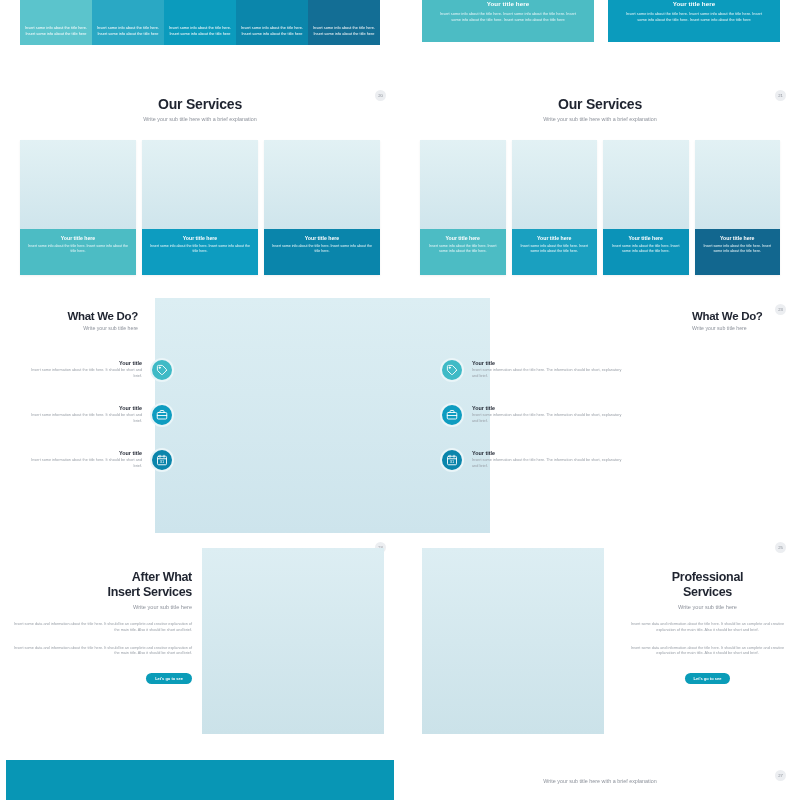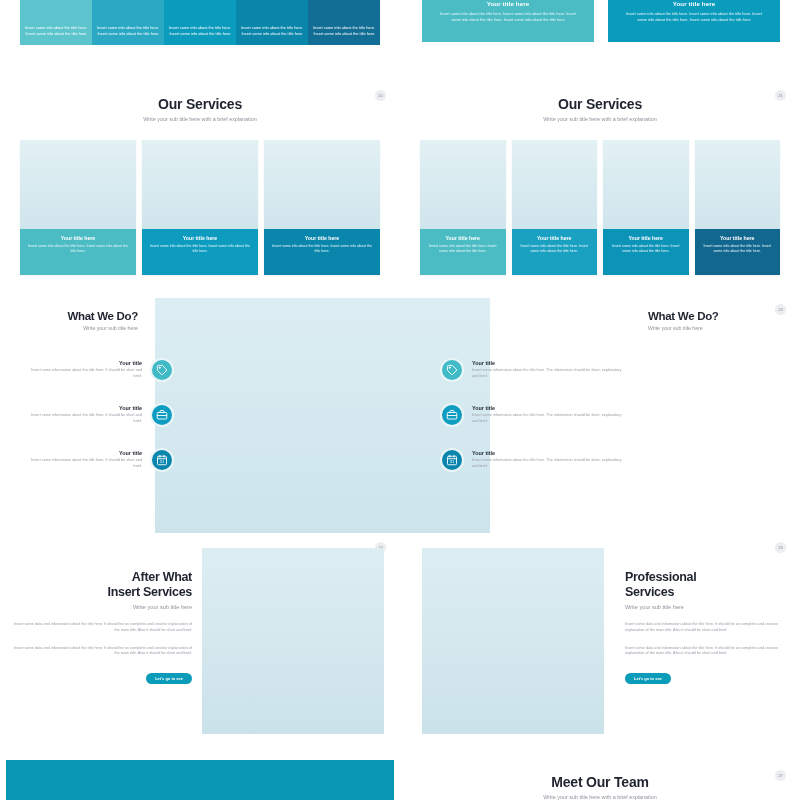--- a/index.html
+++ b/index.html
@@ -58,21 +58,21 @@
   .card .cap p { color: #e9f7f9; font-size: 3.6px; line-height: 5.4px; }
   .cards.four .card { height: 135px; }
 
   
   .s5 { left: 0; top: 290px; width: 400px; height: 250px; }
   .s6 { left: 400px; top: 290px; width: 400px; height: 250px; }
   .wwd-panel { position: absolute; top: 8px; height: 235px;
                background: linear-gradient(180deg,#dceef3 0%, #cde4ec 100%); }
   .s5 .wwd-panel { left: 155px; right: 0; }
   .s6 .wwd-panel { left: 0; width: 90px; }
-  .wwd-head { position: absolute; top: 20px; }
+  .wwd-head { position: absolute; top: 20px; padding-left: 44px; }
   .s5 .wwd-head { left: 0; width: 138px; text-align: right; }
   .s6 .wwd-head { left: 248px; width: 150px; text-align: left; }
   .wwd-head h2 { font-size: 11.5px; font-weight: bold; color: #1f2430; letter-spacing: -.3px; }
   .wwd-head .sub { font-size: 5.2px; color: #8d929b; margin-top: 3px; }
 
   .feat { position: absolute; display: flex; align-items: center; gap: 8px; }
   .s5 .feat { left: 26px; width: 148px; flex-direction: row; }
   .s6 .feat { left: 240px; width: 160px; flex-direction: row-reverse; justify-content: flex-end; }
   .feat .txt { flex: 1; }
   .s5 .feat .txt { text-align: right; }
@@ -89,21 +89,21 @@
 
   
   .s7 { left: 0; top: 540px; width: 400px; height: 210px; }
   .s8 { left: 400px; top: 540px; width: 400px; height: 210px; }
   .big-ph { position: absolute; top: 8px; width: 182px; height: 186px;
             background: linear-gradient(180deg,#ddeef3 0%, #cbe2e9 100%); }
   .s7 .big-ph { left: 202px; }
   .s8 .big-ph { left: 22px; }
   .blk { position: absolute; top: 30px; }
   .s7 .blk { left: 10px; width: 182px; text-align: right; }
-  .s8 .blk { left: 225px; width: 165px; text-align: left; }
+  .s8 .blk { left: 225px; width: 165px; text-align: center; }
   .blk h2 { font-size: 12.5px; font-weight: bold; color: #1f2430; line-height: 15px; letter-spacing: -.3px; }
   .blk .sub { font-size: 5.6px; color: #8d929b; margin-top: 4px; }
   .blk p.body { font-size: 3.8px; line-height: 5.8px; color: #9aa0a8; margin-top: 12px; }
   .btn { display: inline-block; margin-top: 16px; padding: 3px 9px; border-radius: 9px;
          background: #0a9cb8; color: #fff; font-size: 4px; font-weight: bold; }
 
   
   .s9 { left: 0; top: 750px; width: 400px; height: 50px; }
   .s9 .fill { position: absolute; left: 6px; top: 10px; right: 6px; bottom: -10px; background: #0896b5; }
   .s10 { left: 400px; top: 750px; width: 400px; height: 50px; }
@@ -343,18 +343,17 @@
     </div>
   </div>
 
   <div class="slide s9">
     <div class="fill"></div>
   </div>
 
   <div class="slide s10">
     <div class="badge" style="right:14px; top:20px;">27</div>
     <div class="sec-head">
-      <h2>Meet Our Team</h2>
       <div class="sub">Write your sub title here with a brief explanation</div>
     </div>
   </div>
 
 </div>
 
 </body></html>

